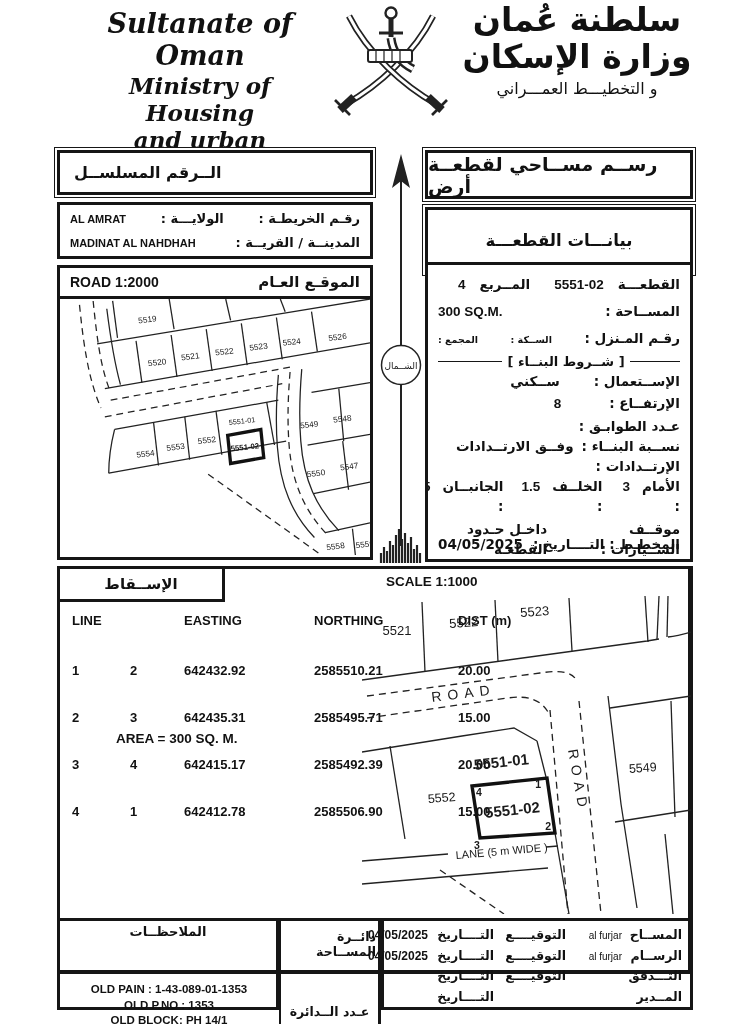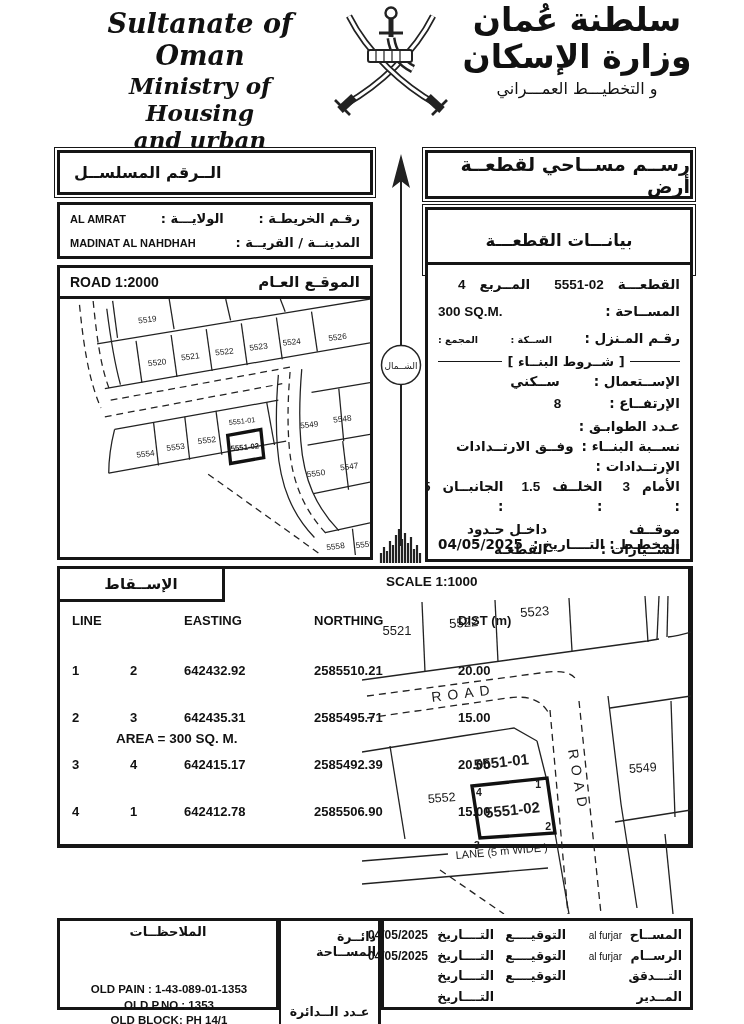--- a/index.html
+++ b/index.html
@@ -2,21 +2,21 @@
 <html><head>
 <meta charset="utf-8">
 <style>
   html,body{margin:0;padding:0;background:#e8e8e8;}
   .page{position:relative;width:744px;height:1024px;background:#ffffff;margin:0 auto;
         font-family:"DejaVu Sans",sans-serif;color:#111;overflow:hidden;}
   .abs{position:absolute;box-sizing:border-box;}
   .box{border:3px solid #161616;background:#fff;}
   .dbl{outline:1px solid #161616;outline-offset:2px;}
   .ar{direction:rtl;}
-  .ctr{display:flex;align-items:center;justify-content:center;text-align:right;}
+  .ctr{display:flex;align-items:center;justify-content:center;text-align:left;}
   .ltr{direction:ltr;unicode-bidi:embed;}
 
   
   .hdr-en{left:82px;top:8px;width:236px;text-align:center;
           font-family:"DejaVu Serif",serif;font-style:italic;font-weight:bold;line-height:1.18;}
   .hdr-en .l1{font-size:27px;}
   .hdr-en .l2,.hdr-en .l3{font-size:23px;}
   .hdr-ar{left:452px;top:2px;width:250px;text-align:center;line-height:1.12;}
   .hdr-ar .l1,.hdr-ar .l2{font-size:33px;font-weight:bold;}
   .hdr-ar .l3{font-size:16px;margin-top:4px;}
@@ -50,21 +50,21 @@
   .small-lbl{font-size:9.5px;}
   .cond-row{display:flex;align-items:center;margin:4px 0 2px 0;}
   .cond-row .hline{border-top:1.6px solid #161616;}
   .cond-row .hl-r{flex:0.9;} .cond-row .hl-l{flex:1.15;}
   .cond-row .cond-txt{padding:0 5px;font-size:13px;white-space:nowrap;}
   .planner-row{position:absolute;bottom:7px;right:10px;left:10px;display:flex;
                justify-content:space-between;align-items:baseline;}
   .planner-left{display:flex;gap:10px;align-items:baseline;}
 
   
-  .bottom-box{left:57px;top:566px;width:636px;height:282px;border:3px solid #161616;
+  .bottom-box{left:57px;top:566px;width:636px;height:408px;border:3px solid #161616;
               border-right-width:5px;border-bottom-width:4px;background:#fff;}
   .proj-box{left:-3px;top:-3px;width:168px;height:36px;font-size:15px;font-weight:bold;}
   .scale2{left:326px;top:5px;font-family:"Liberation Sans",sans-serif;font-weight:bold;font-size:13.5px;}
   .coord-table{left:12px;top:44px;display:grid;grid-template-columns:26px 22px 98px 112px 64px;
                column-gap:8px;row-gap:2.5px;font-family:"Liberation Sans",sans-serif;
                font-size:13px;font-weight:bold;gap:32px;}
   .coord-table .h{margin-bottom:3px;}
   .span2{grid-column:1/3;}
   .area-note{left:56px;top:162px;font-family:"Liberation Sans",sans-serif;font-size:13.5px;font-weight:bold;}
   .detail-svg{left:302px;top:19px;width:329px;height:326px;display:block;position:absolute;}

